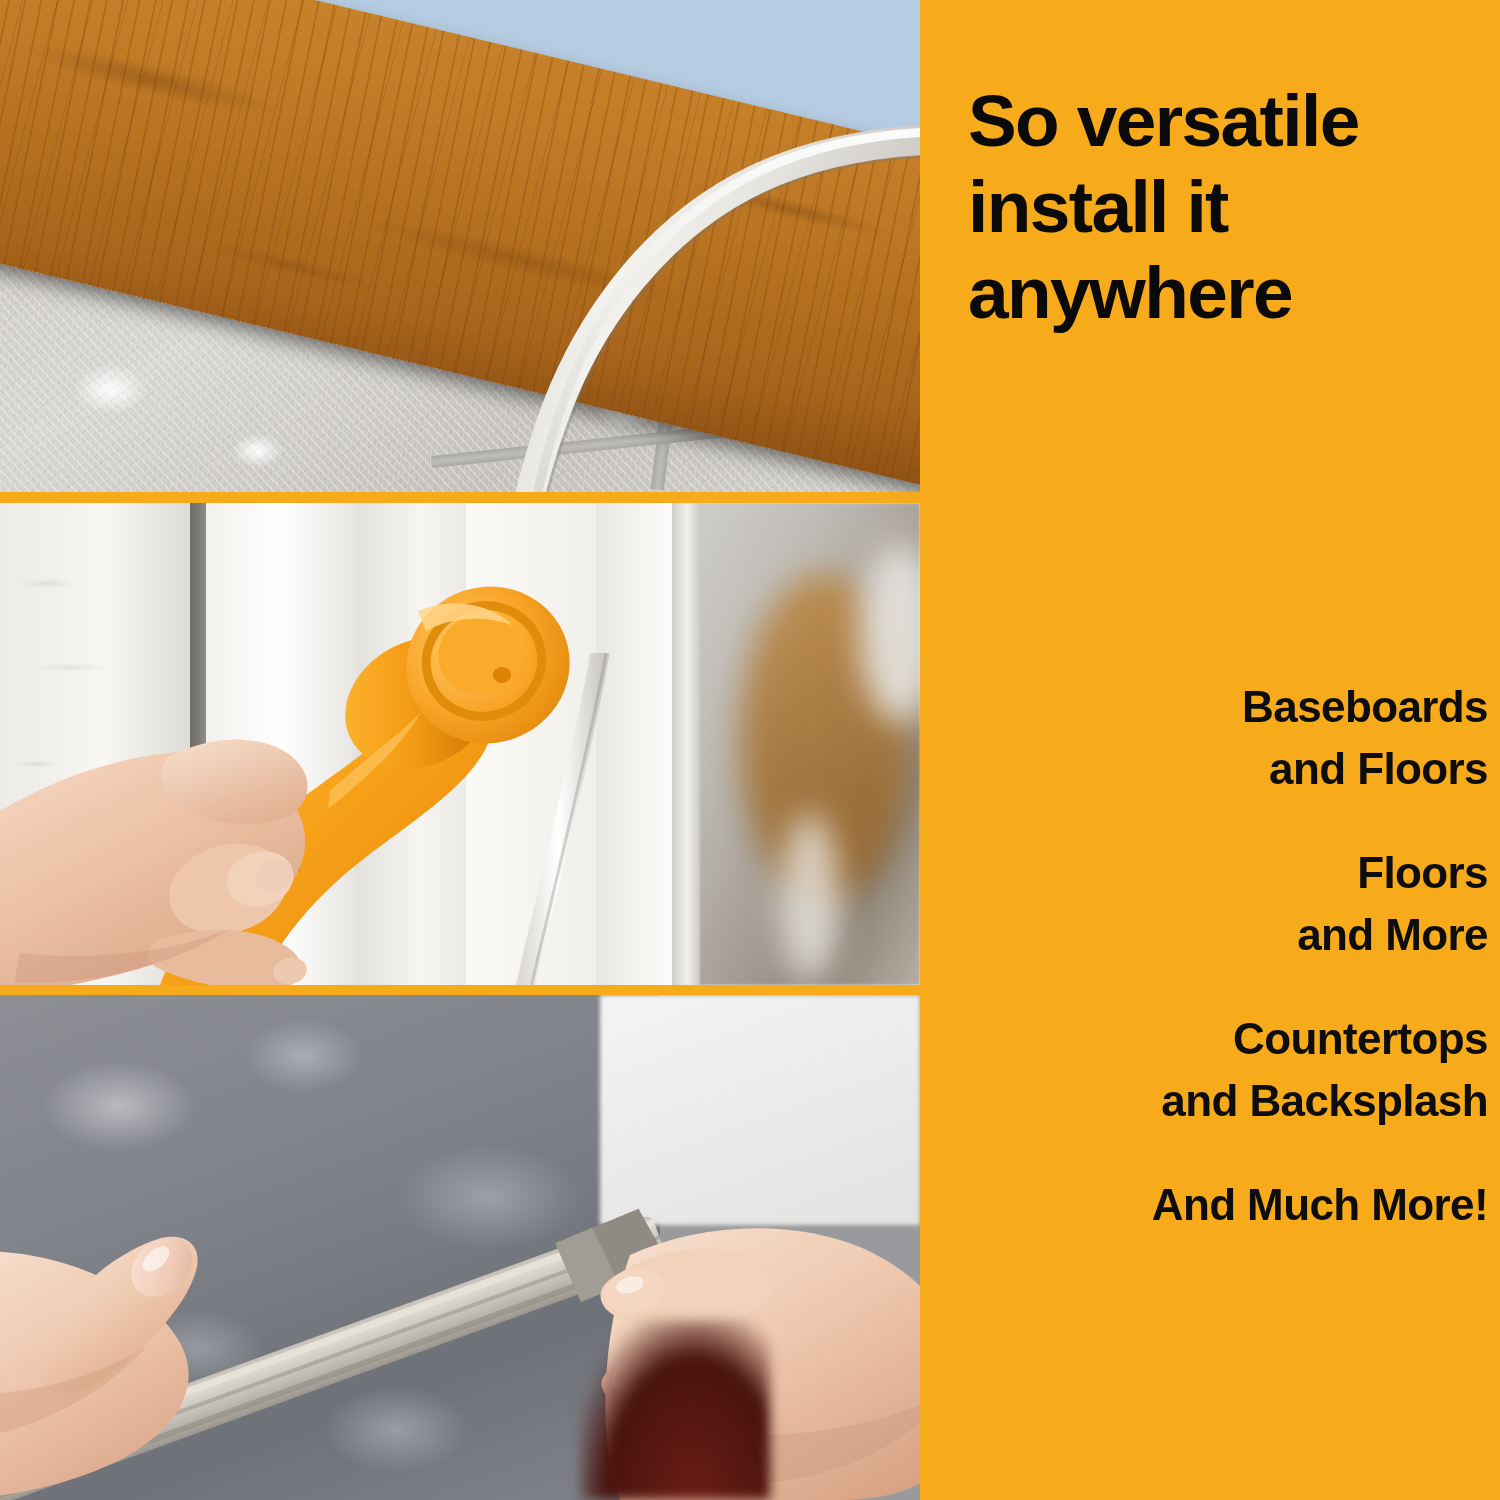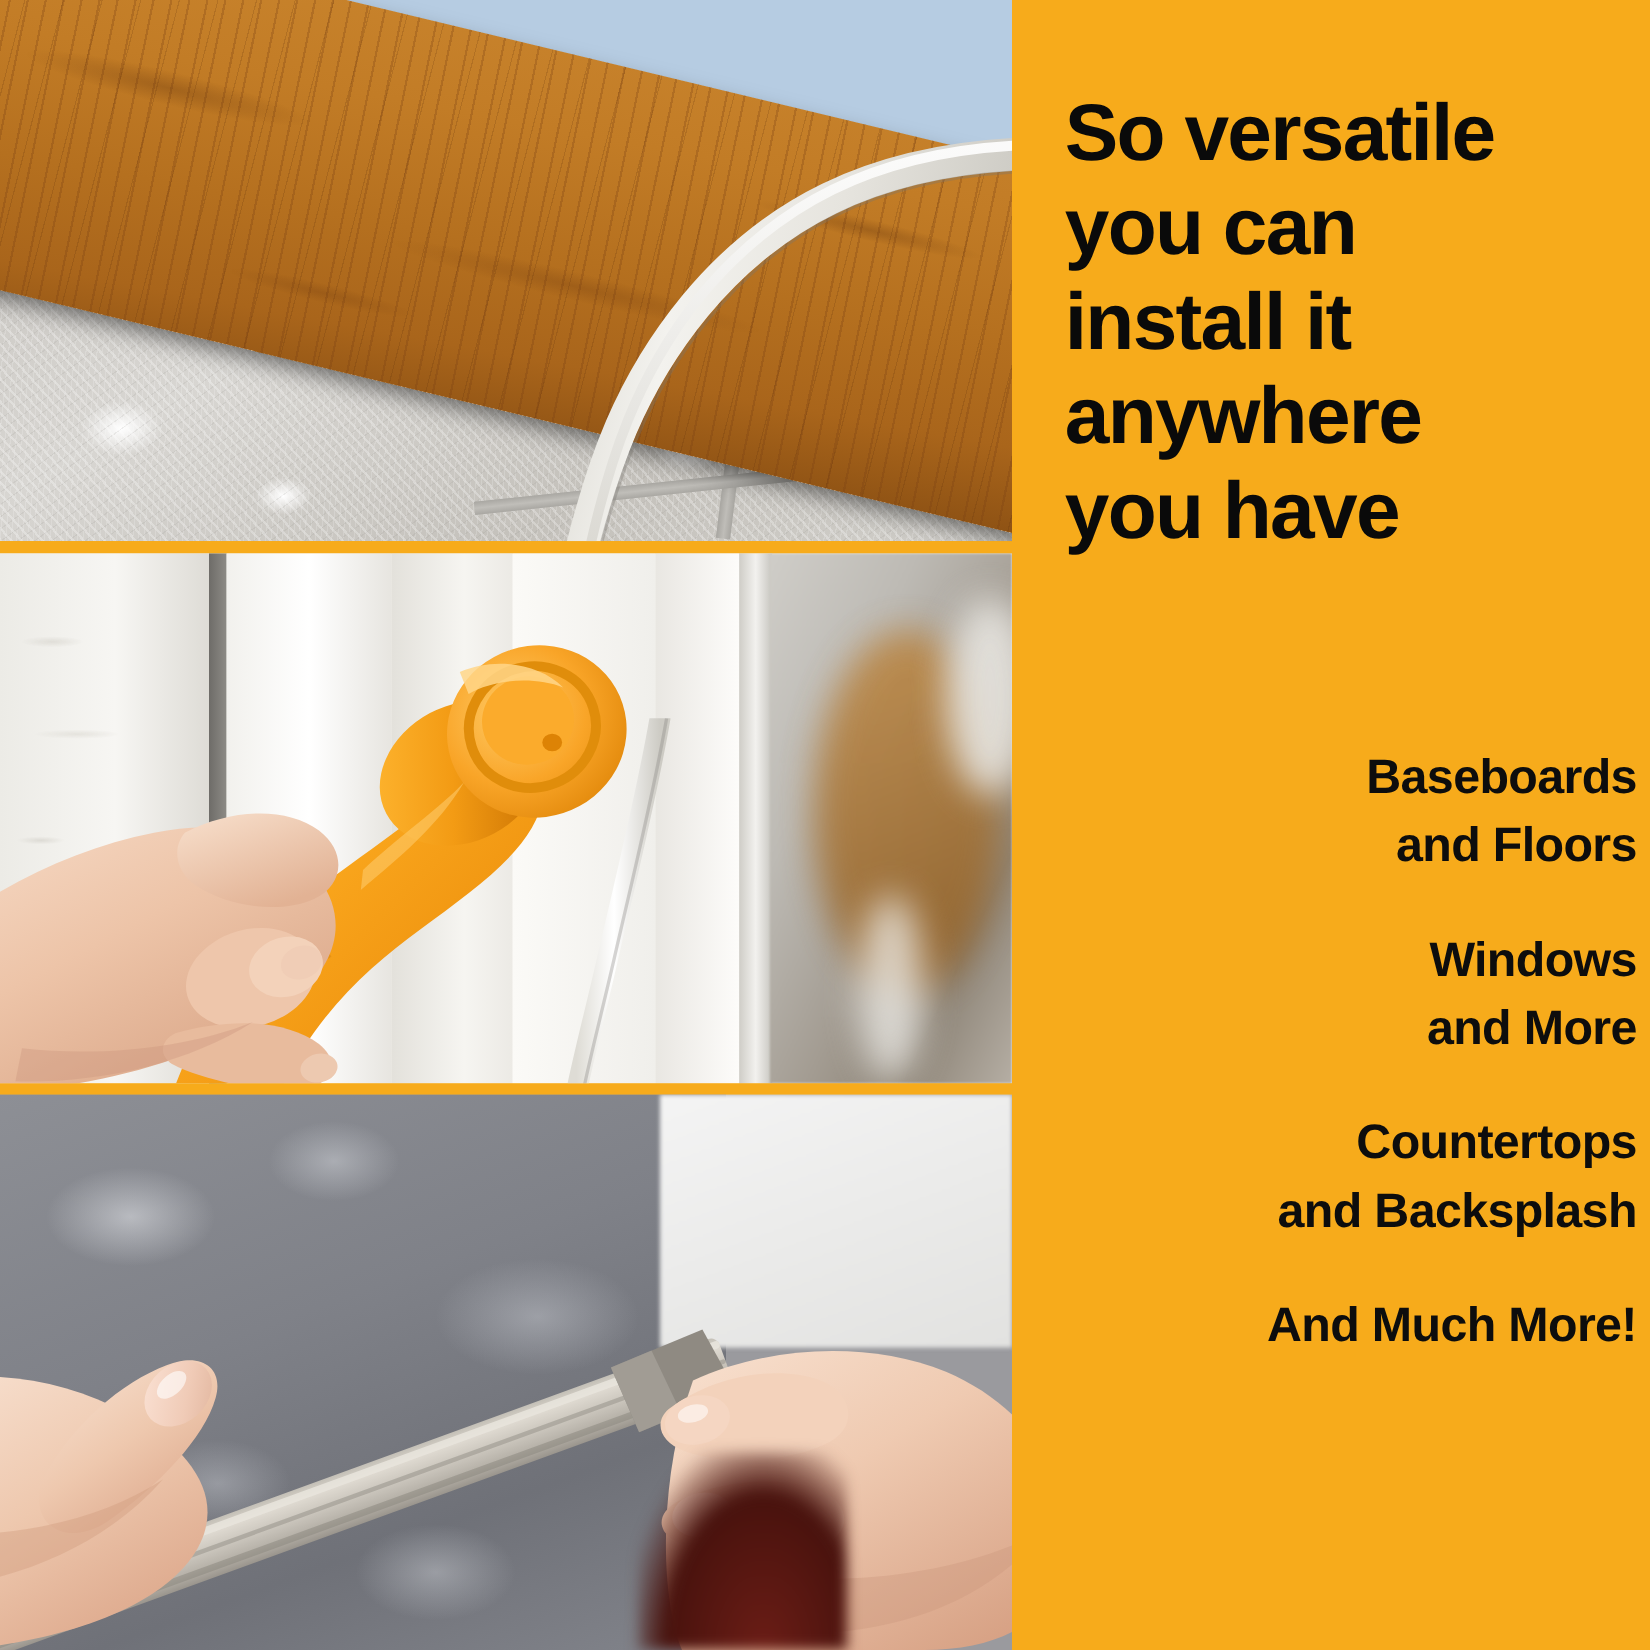--- a/index.html
+++ b/index.html
@@ -345,35 +345,33 @@
       </div>
 
       <div class="p3-darkshadow"></div>
     </div>
   </div>
 
   <div id="text-col">
 
     <div id="headline">
       <span class="hl-line">So versatile</span>
-      <span class="hl-line">you can</span>
       <span class="hl-line">install it</span>
       <span class="hl-line">anywhere</span>
-      <span class="hl-line">you have</span>
     </div>
 
     <div id="bullets">
 
       <div class="bullet">
         <span class="bl-line">Baseboards</span>
         <span class="bl-line">and Floors</span>
       </div>
 
       <div class="bullet">
-        <span class="bl-line">Windows</span>
+        <span class="bl-line">Floors</span>
         <span class="bl-line">and More</span>
       </div>
 
       <div class="bullet">
         <span class="bl-line">Countertops</span>
         <span class="bl-line">and Backsplash</span>
       </div>
 
       <div class="bullet">
         <span class="bl-line">And Much More!</span>

